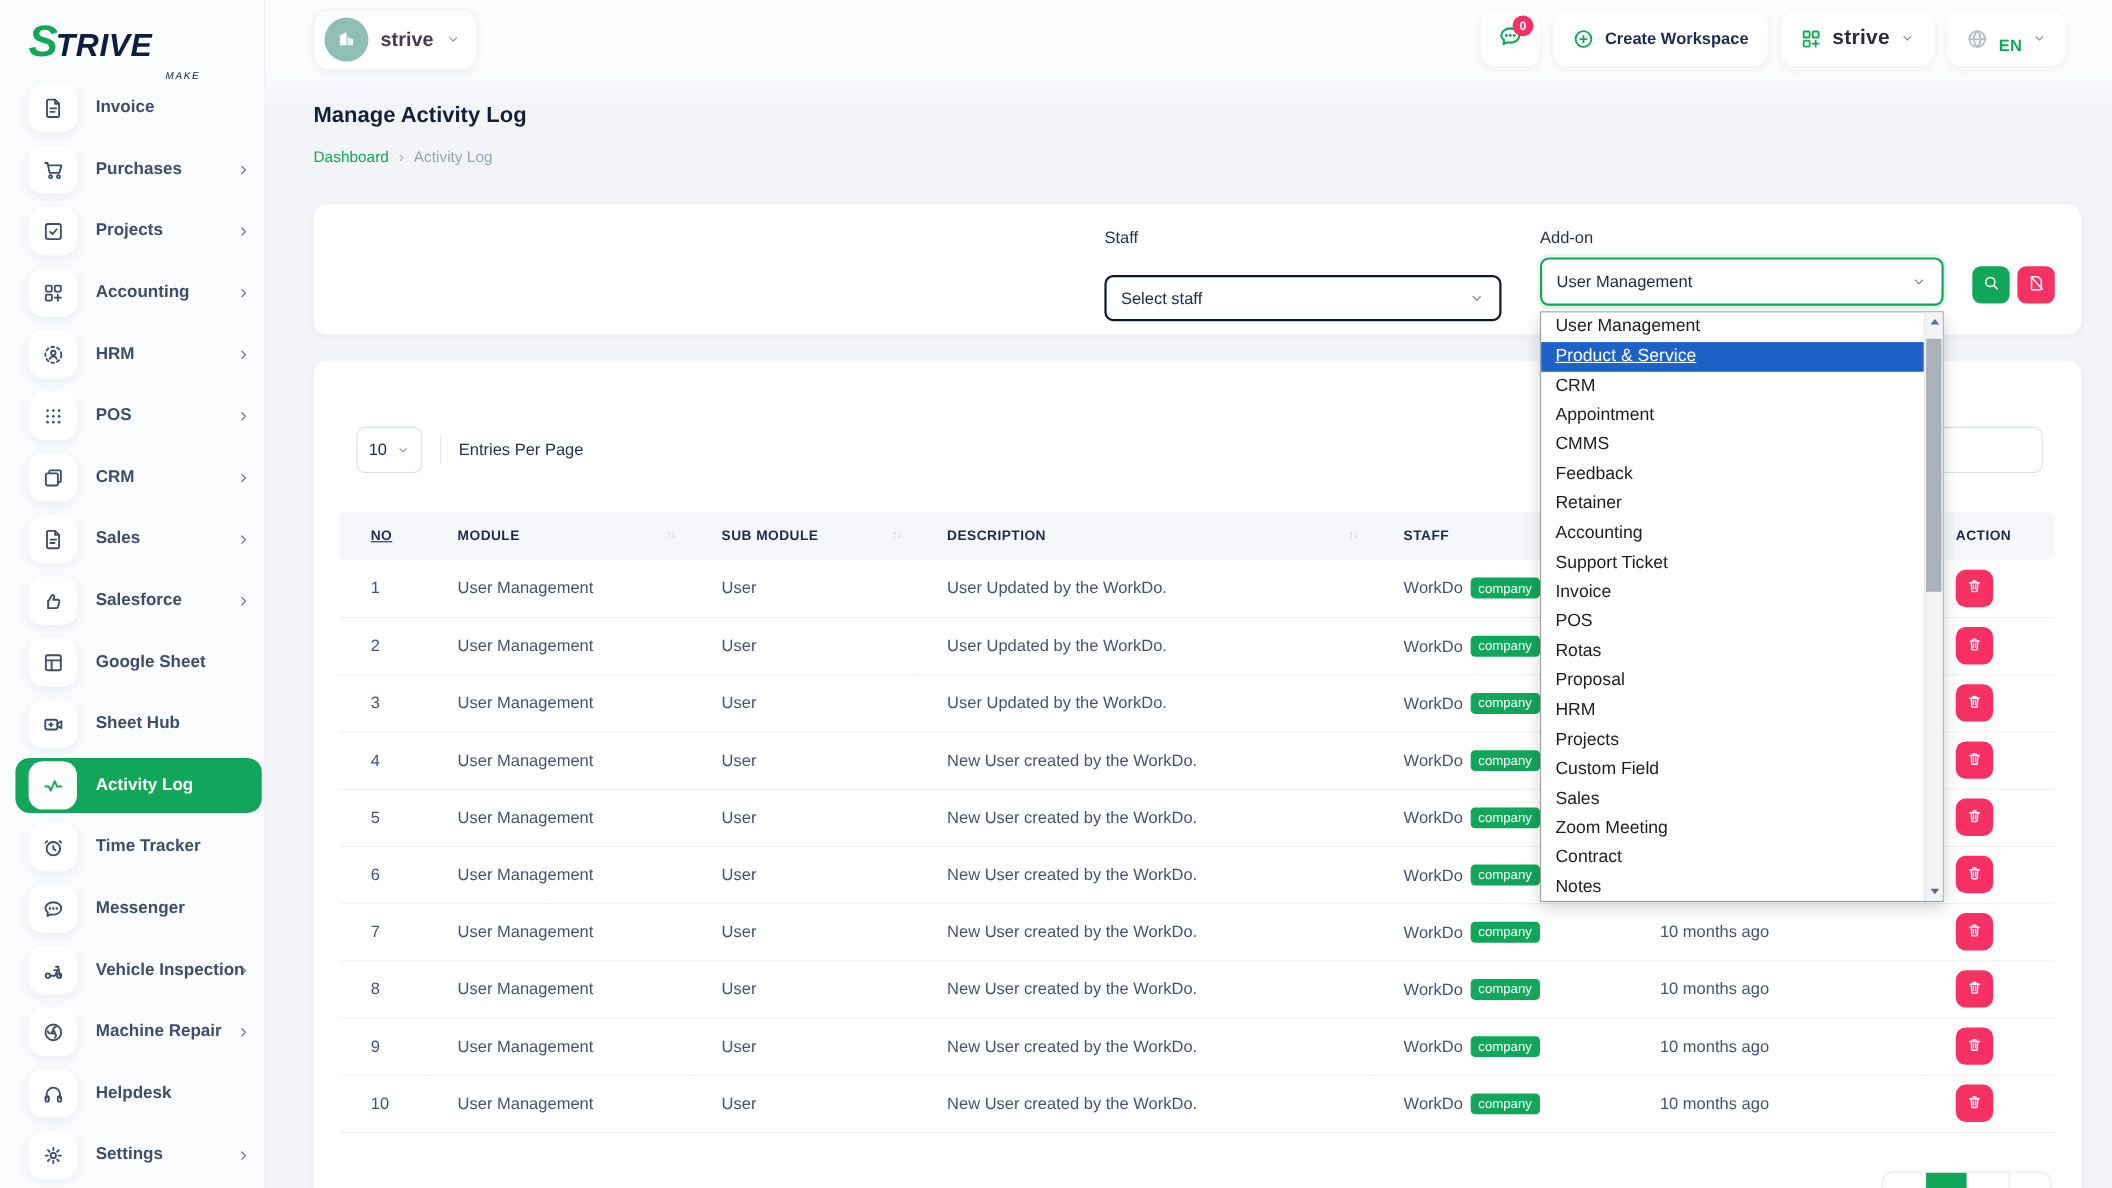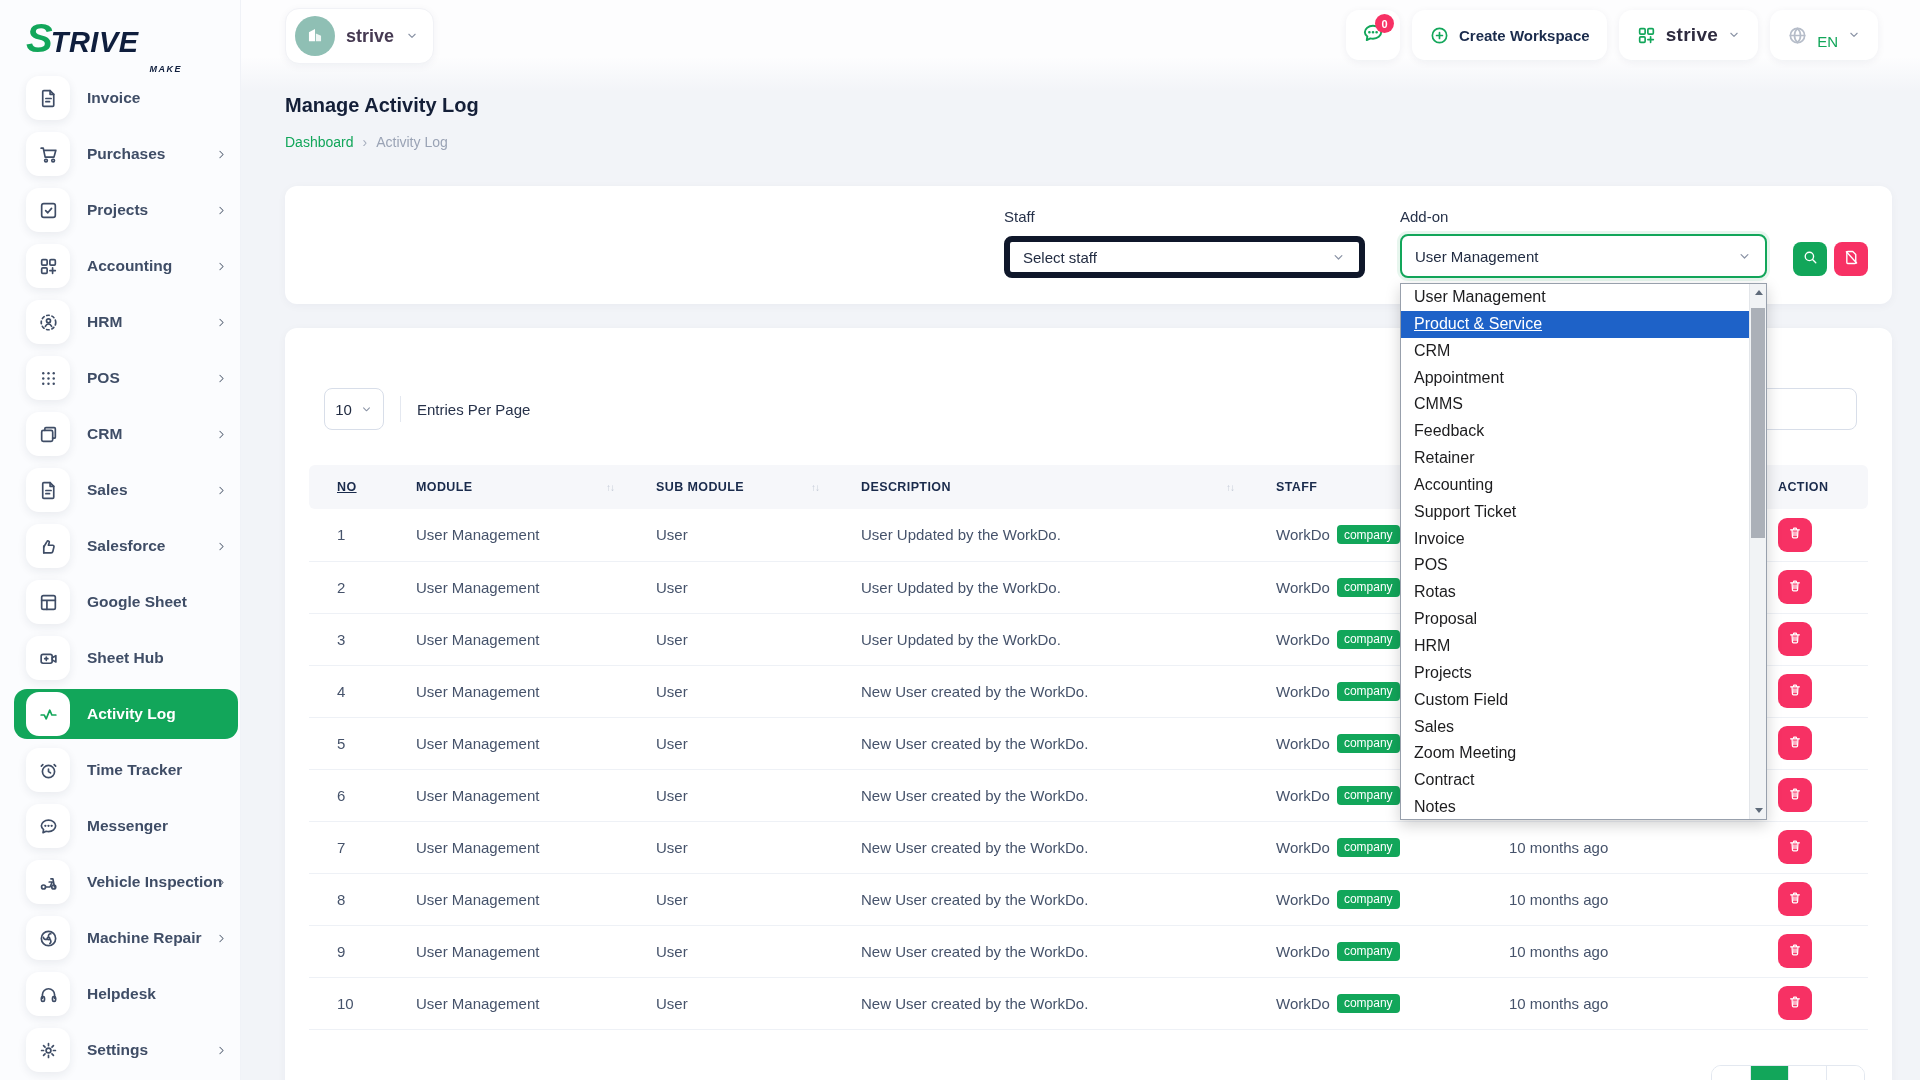--- a/index.html
+++ b/index.html
@@ -5,21 +5,21 @@
   * { margin:0; padding:0; box-sizing:border-box; }
   html,body { width:1920px; height:1080px; overflow:hidden; }
   body { background:#F2F4F8; font-family:"Liberation Sans", sans-serif; color:#3F4D66; position:relative; }
   [data-interactable="true"] { cursor:pointer; }
 
   
   .sidebar { position:absolute; left:0; top:0; width:240px; height:1080px; background:#FBFCFE; box-shadow:1px 0 0 #F0F2F7; z-index:5; }
   .logo { position:absolute; left:26px; top:16px; width:170px; height:52px; }
   .logo-s { font-size:40px; font-weight:900; font-style:italic; color:#12A65A; letter-spacing:-2px; }
   .logo-trive { font-size:29px; font-weight:900; font-style:italic; color:#0F1E3D; letter-spacing:.5px; }
-  .logo-make { position:absolute; right:14px; bottom:-6px; font-size:9px; font-style:italic; font-weight:700; letter-spacing:1.5px; color:#0F1E3D; }
+  .logo-make { position:absolute; right:14px; bottom:-6px; font-size:9px; font-style:italic; font-weight:400; letter-spacing:1.5px; color:#0F1E3D; }
   .nav { position:absolute; top:70px; left:0; right:0; }
   .nav-item { height:56px; display:flex; align-items:center; padding-left:26px; position:relative; }
   .icon-box { width:44px; height:44px; border-radius:13px; background:#fff; box-shadow:0 3px 10px rgba(20,35,70,.08); display:flex; align-items:center; justify-content:center; color:#3F4D66; flex:0 0 44px; }
   .nav-label { margin-left:17px; font-size:15.5px; font-weight:600; color:#3F4D66; white-space:nowrap; }
   .nav-chev { position:absolute; right:12px; color:#5A6678; display:flex; }
   .nav-item.active { background:#12A65A; border-radius:13px; margin:3px 2px 3px 14px; padding-left:12px; height:50px; }
   .nav-item.active .icon-box { color:#12A65A; box-shadow:none; }
   .nav-item.active .nav-label { color:#fff; font-weight:700; }
 
   
@@ -30,34 +30,34 @@
   .ws-name { font-size:18px; font-weight:600; color:#463A52; }
   .chev { color:#8A93A5; display:flex; }
   .topbar-right { position:absolute; right:42px; top:10px; display:flex; gap:12px; z-index:6; }
   .pill { height:50px; background:#fff; border-radius:13px; display:flex; align-items:center; padding:0 17px; gap:9px; box-shadow:0 2px 8px rgba(20,35,70,.06); position:relative; }
   .chat-pill { width:54px; justify-content:center; padding:0; color:#12A65A; }
   .badge { position:absolute; top:4px; right:6px; min-width:19px; height:19px; border-radius:10px; background:#F73164; color:#fff; font-size:11px; font-weight:700; display:flex; align-items:center; justify-content:center; padding:0 4px; }
   .create-ws-label { font-size:15px; font-weight:600; color:#1A2B4C; }
   .green-ic { color:#12A65A; display:flex; }
   .gray-ic { color:#B6BDC9; display:flex; }
   .switcher-name { font-size:19px; font-weight:800; color:#2E2B3F; letter-spacing:.3px; }
-  .lang-code { font-size:15px; font-weight:400; color:#12A65A;margin-top:13px; }
+  .lang-code { font-size:15px; font-weight:700; color:#12A65A;margin-top:13px; }
 
   
   .page-title { position:absolute; left:45px; top:94px; font-size:20px; font-weight:800; color:#141F38; z-index:2; }
   .breadcrumb { position:absolute; left:45px; top:134px; font-size:14px; display:flex; gap:9px; align-items:center; z-index:2; }
   .crumb-link { color:#12A65A; }
   .crumb-sep { color:#A6AEBE; font-size:14px; }
   .crumb-current { color:#9AA3B5; }
 
   
   .filter-card { position:absolute; left:45px; top:186px; width:1607px; height:118px; background:#fff; border-radius:12px; box-shadow:0 2px 10px rgba(20,35,70,.04); z-index:2; }
   .field-group { position:absolute; top:22px; }
   .field-label { font-size:15px; color:#27324A; }
-  .select { margin-top:11px; height:42px; border:6px solid #0f172a; border-radius:8px; display:flex; align-items:center; justify-content:space-between; padding:0 13px; font-size:15px; color:#222C42; background:#fff; }
+  .select { margin-top:25px; height:42px; border:2px solid #0f172a; border-radius:8px; display:flex; align-items:center; justify-content:space-between; padding:0 13px; font-size:15px; color:#222C42; background:#fff; }
   .select.focused { border:2px solid #12A65A; height:44px; margin-top:9px; box-shadow:0 0 0 3px rgba(18,166,90,.10); }
   .filter-btns { position:absolute; left:1508px; top:56px; display:flex; gap:7px; }
   .sq-btn { width:34px; height:34px; border-radius:8px; border:none; display:flex; align-items:center; justify-content:center; color:#fff; }
   .btn-search { background:#12A65A; }
   .btn-reset { background:#F73164; }
 
   
   .table-card { position:absolute; left:45px; top:328px; width:1607px; height:770px; background:#fff; border-radius:12px; box-shadow:0 2px 10px rgba(20,35,70,.04); z-index:2; }
   .entries { position:absolute; left:39px; top:60px; display:flex; align-items:center; }
   .entries-select { width:60px; height:42px; border:1px solid #D8DEE9; border-radius:8px; display:flex; align-items:center; justify-content:center; gap:8px; font-size:15px; color:#222C42; background:#fff; }

